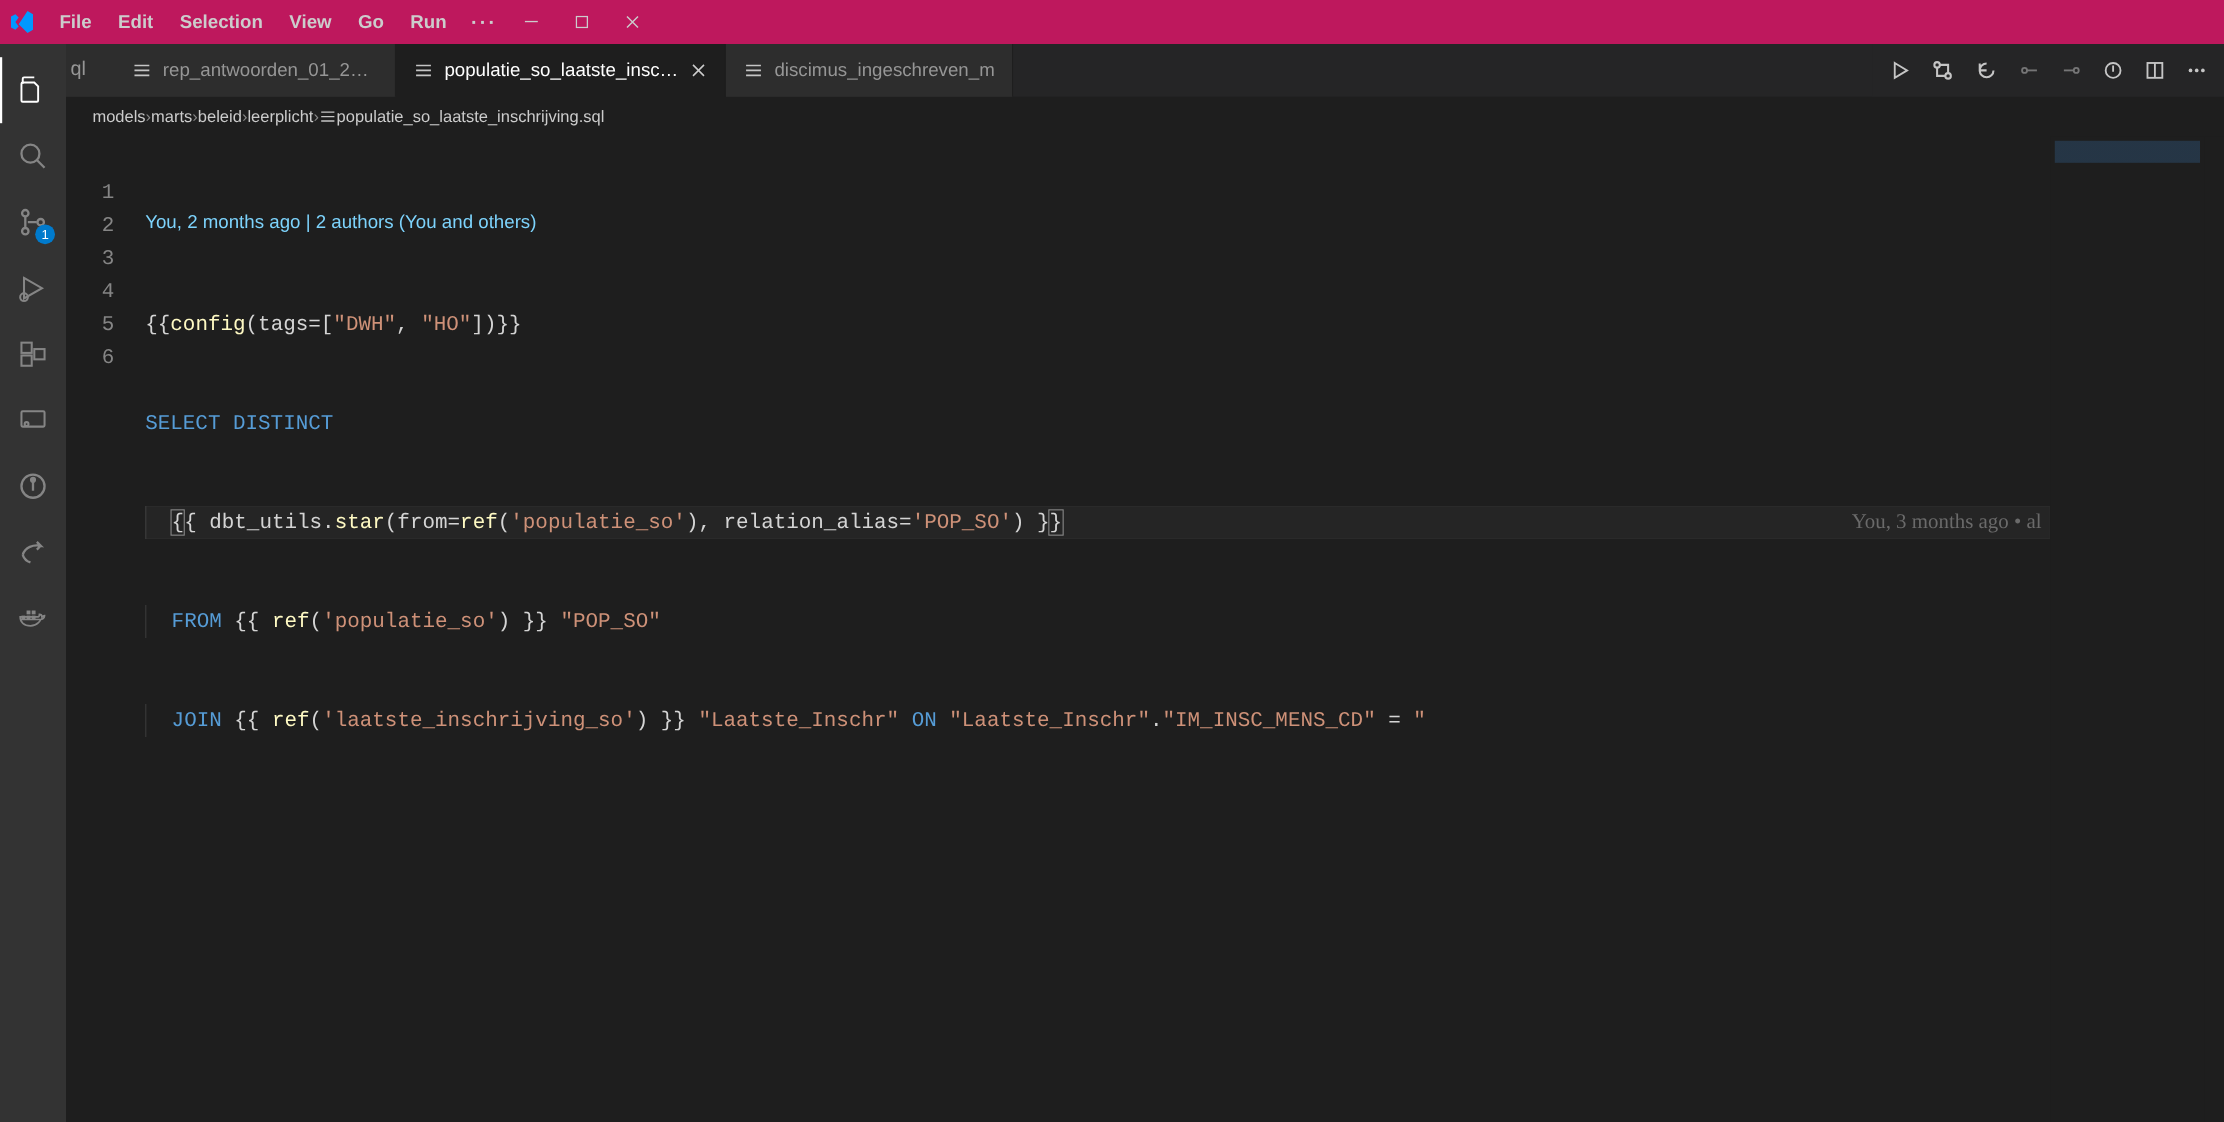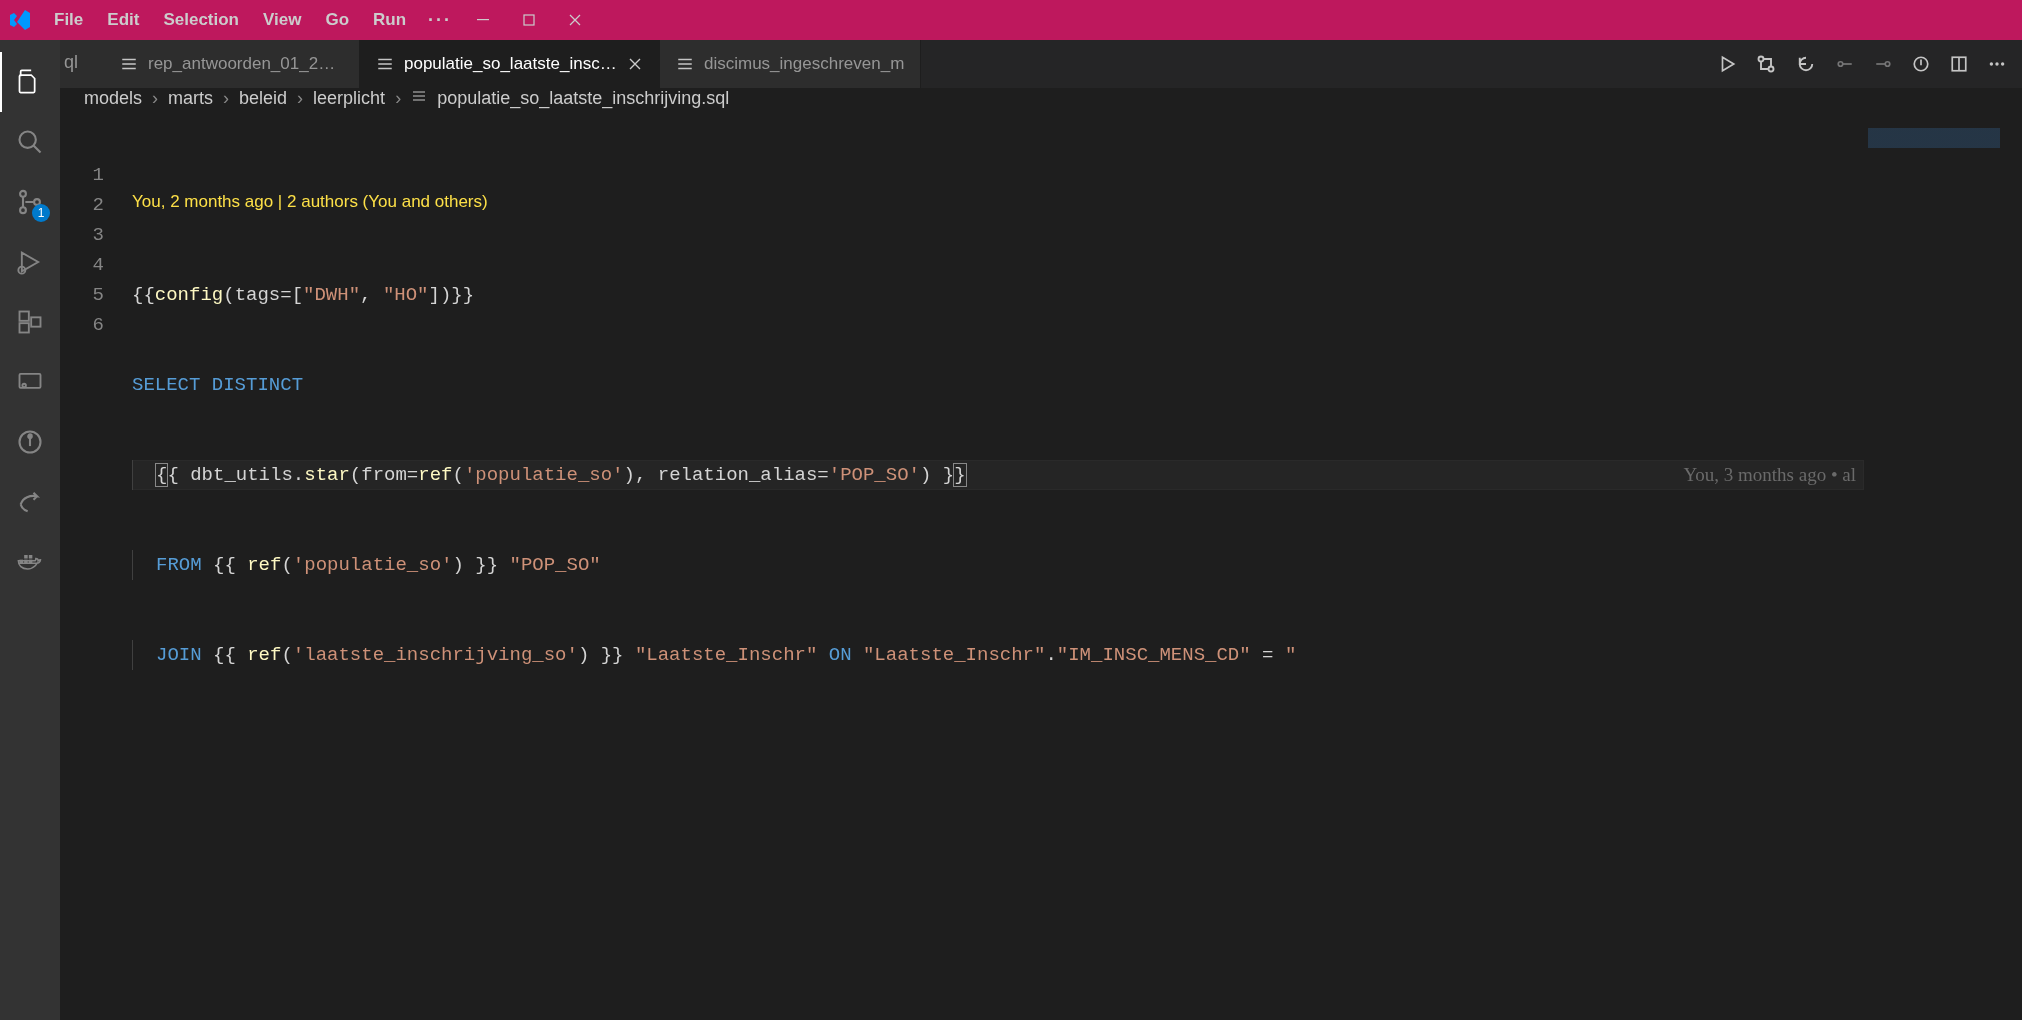--- a/index.html
+++ b/index.html
@@ -123,23 +123,23 @@
   display: flex;
   align-items: center;
   gap: 20px;
   padding: 0 16px;
   background: #252526;
 }
 .tab-actions .act { color: #c5c5c5; display:flex; align-items:center; }
 .breadcrumb {
   height: 36px;
   display: flex;
+  align-items: center;
   padding: 0 24px;
-  gap: 10px;
-  font-size: 18px;
+  font-size: 15px;
   color: #a0a0a0;
   flex-shrink: 0;
 }
 .breadcrumb .crumb { color: #cccccc; }
 .breadcrumb .sep { color: #888; }
 .crumb-icon { width: 16px; height: 16px; }
 .editor-body {
   flex: 1;
   display: flex;
   min-height: 0;
@@ -159,21 +159,21 @@
 .code {
   flex: 1;
   font-family: Consolas, "Courier New", monospace;
   font-size: 19px;
   line-height: 30px;
   white-space: pre;
   overflow: hidden;
   position: relative;
 }
 .codelens {
-  color: #fde047;
+  color: #7dd3fc;
   font-size: 17px;
   font-family: "Segoe UI", sans-serif;
   height: 36px;
   line-height: 36px;
 }
 .line { position: relative; height: 30px; }
 .line.current { background: rgba(255,255,255,0.03); box-shadow: inset 0 0 0 1px #2a2a2a; }
 .indent-guide {
   display: inline-block;
   border-left: 1px solid #404040;

